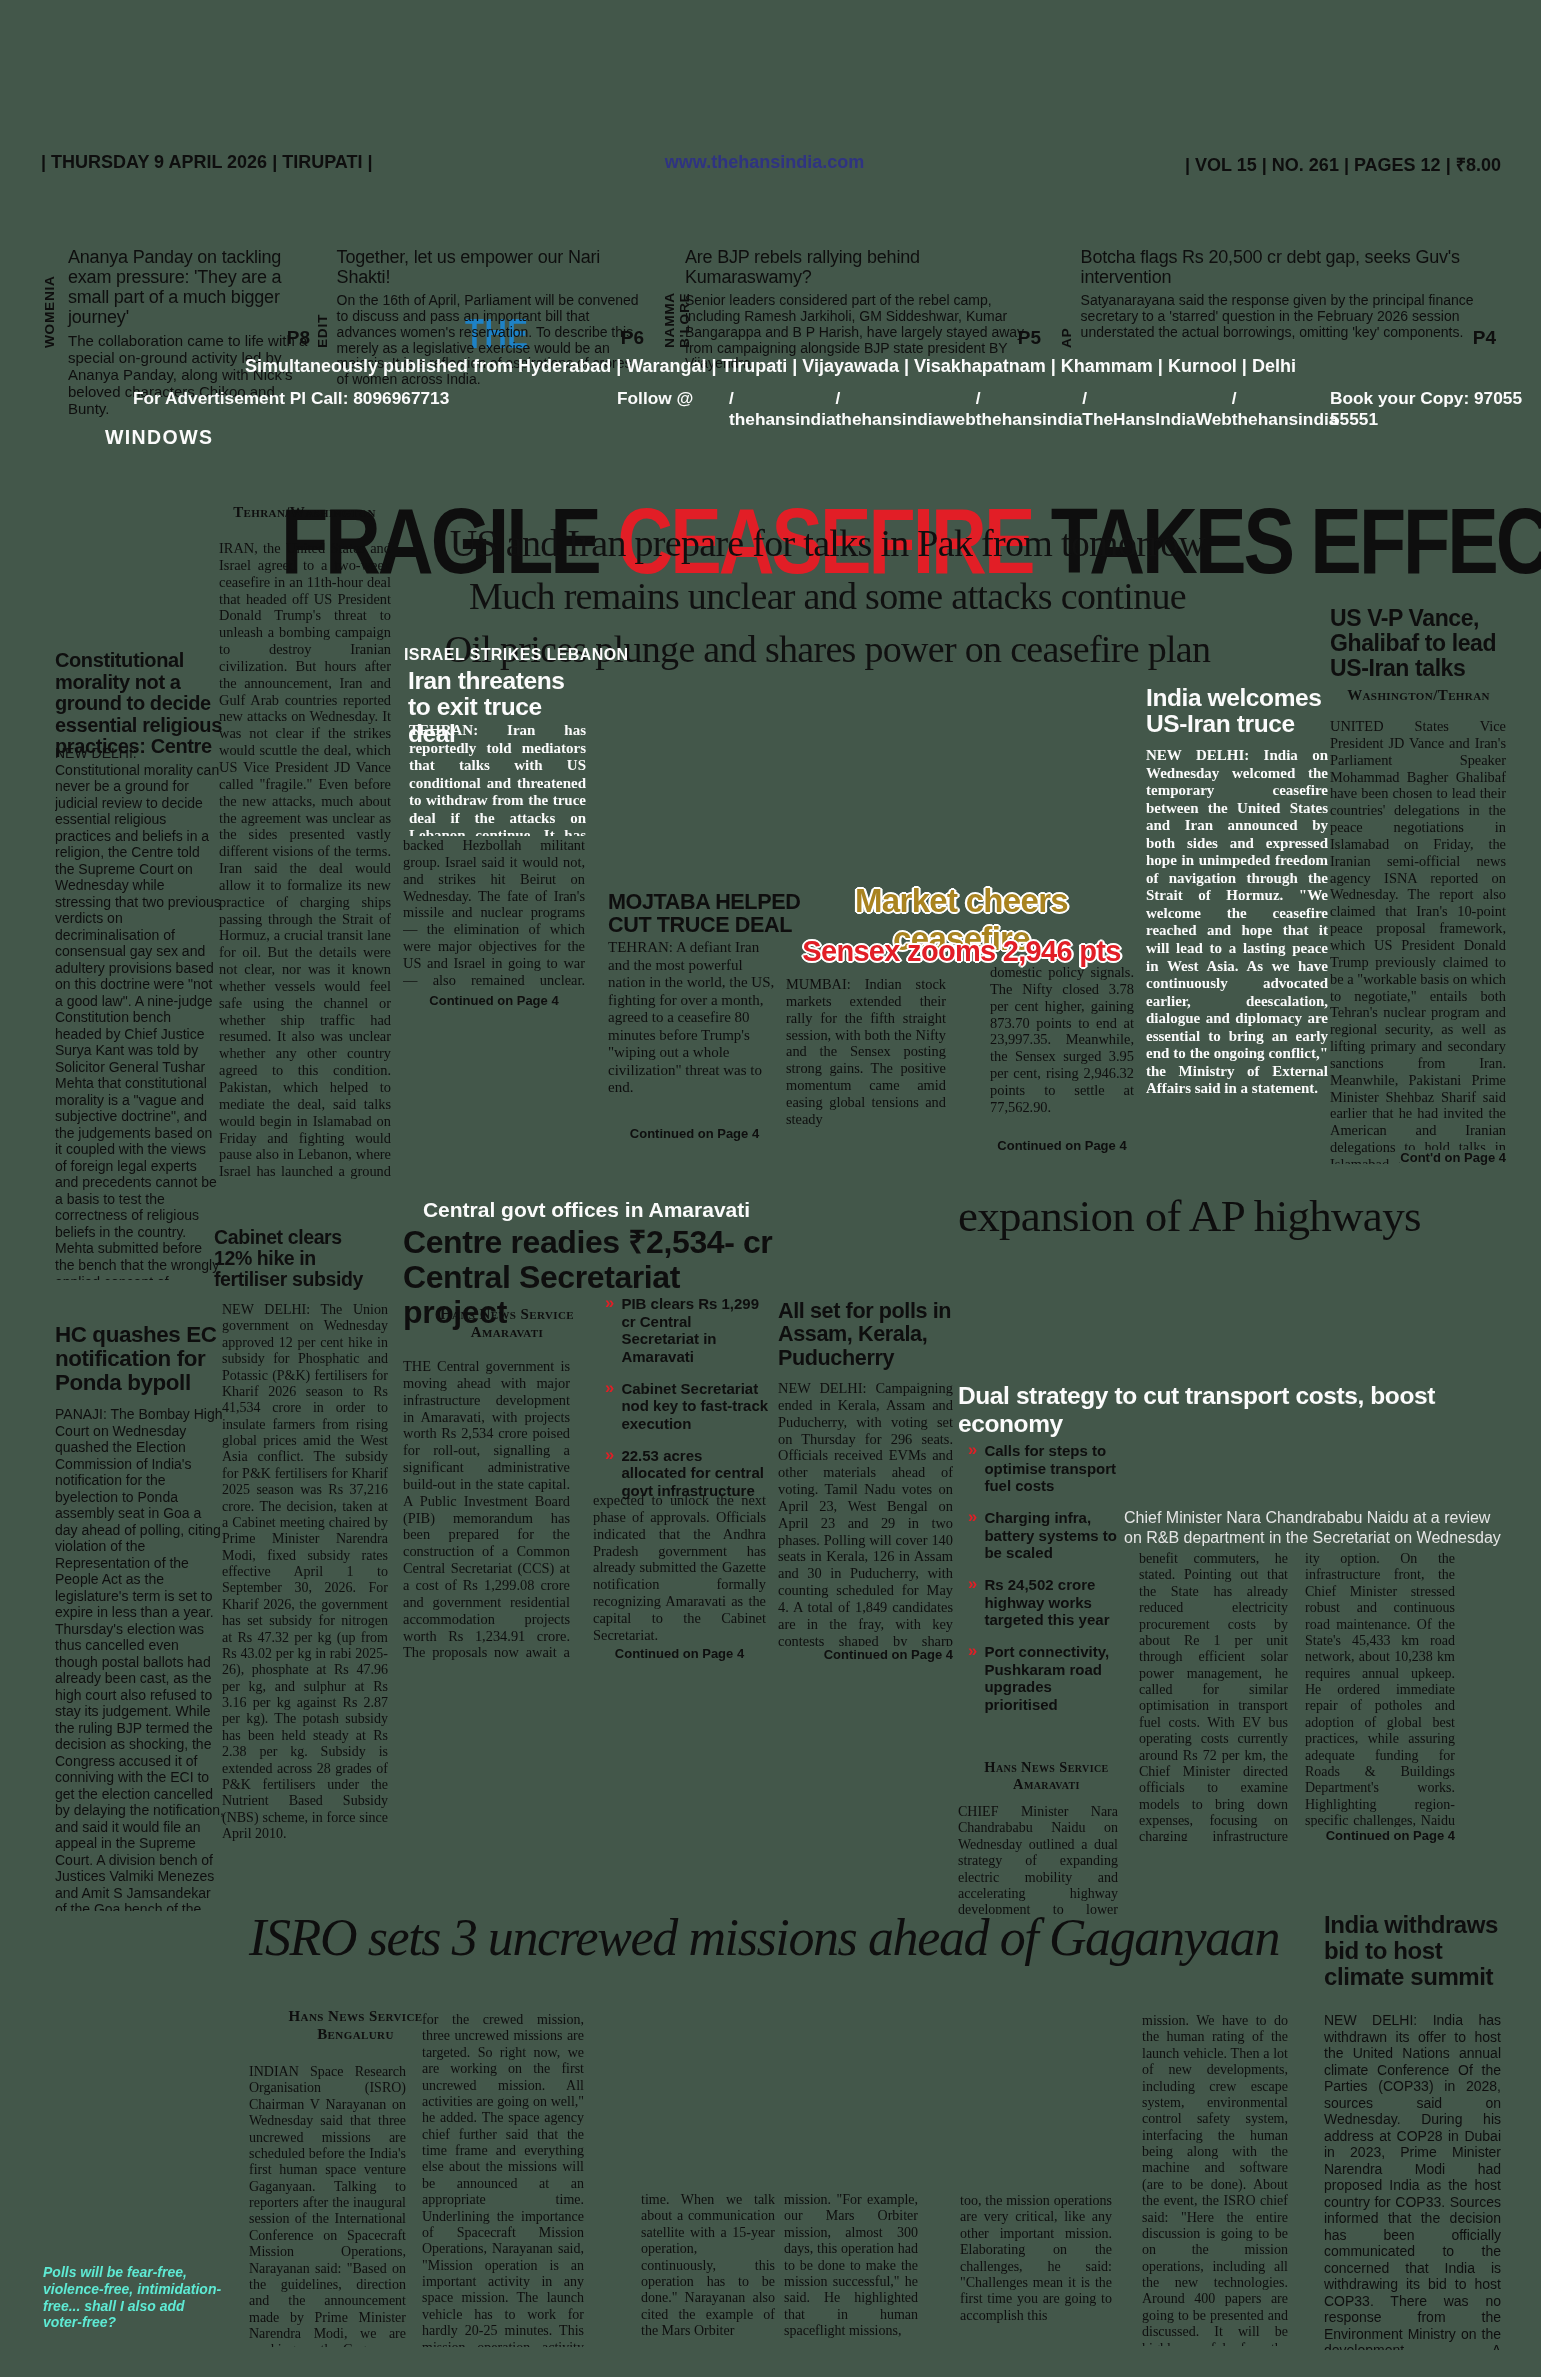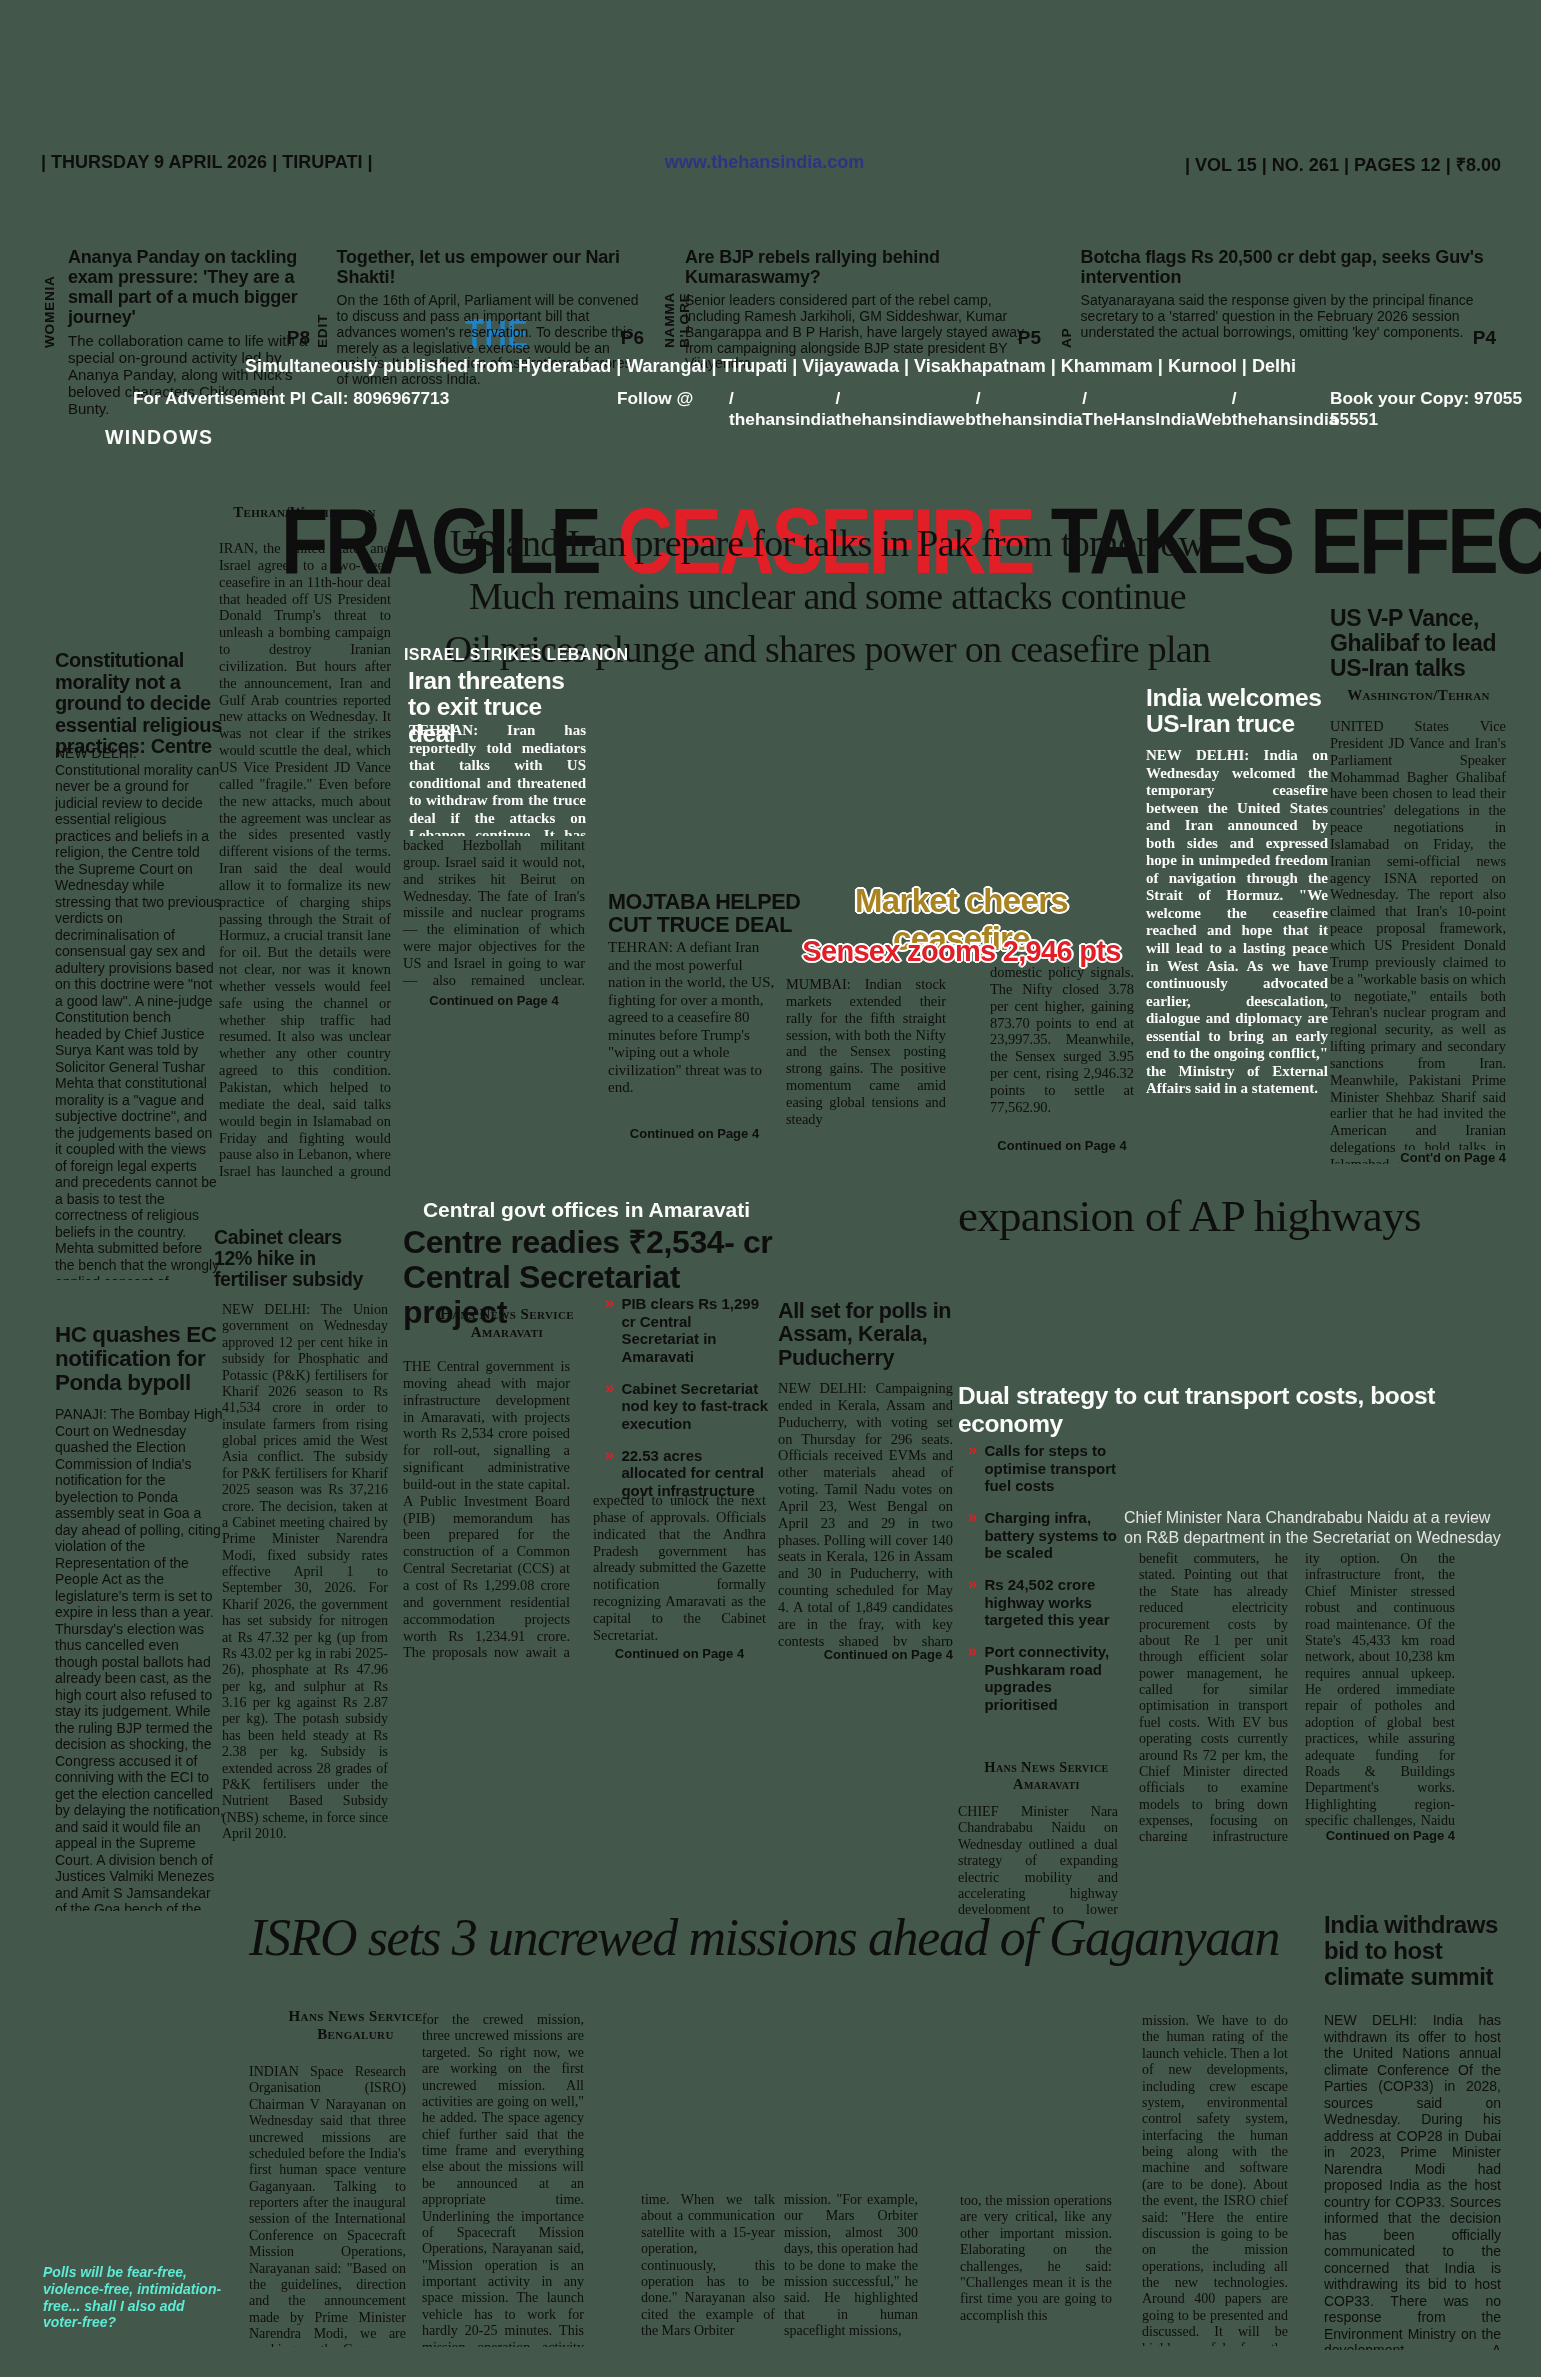--- a/index.html
+++ b/index.html
@@ -7,21 +7,21 @@
   .abs{position:absolute;}
   .sans{font-family:"Liberation Sans",sans-serif;}
   .serif{font-family:"Liberation Serif",serif;}
   .w{color:#fbfbfb;}
   .just{text-align:justify;}
   .bodycopy{font-family:"Liberation Serif",serif;font-size:14.4px;line-height:1.17;overflow:hidden;}
   .bodysans{font-family:"Liberation Sans",sans-serif;font-size:14px;line-height:1.18;overflow:hidden;}
   .headsans{font-family:"Liberation Sans",sans-serif;font-weight:bold;line-height:1.08;letter-spacing:-0.4px;}
   .byline{font-family:"Liberation Serif",serif;font-variant:small-caps;font-weight:bold;font-size:15px;text-align:center;letter-spacing:0.4px;line-height:1.2;}
   .kicker{writing-mode:vertical-rl;transform:rotate(180deg);font-weight:bold;font-size:13.7px;letter-spacing:0.7px;position:absolute;left:0;top:0;height:100%;}
-  .teaser-head{font-weight:bold;font-size:18px;line-height:1.12;letter-spacing:-0.2px;}
+  .teaser-head{font-weight:normal;font-size:18px;line-height:1.12;letter-spacing:-0.2px;}
   .teaser-body{font-size:15px;line-height:1.13;margin-top:5.8px;}
   .pageref{position:absolute;right:2.9px;bottom:-1.4px;font-weight:bold;font-size:19px;}
   .cont{font-family:"Liberation Sans",sans-serif;font-weight:bold;font-size:13px;text-align:center;margin-top:1.4px;}
   .outline{text-shadow:-2.2px 0 0 #fff,2.2px 0 0 #fff,0 -2.2px 0 #fff,0 2.2px 0 #fff,-1.4px -1.4px 0 #fff,1.4px 1.4px 0 #fff,-1.4px 1.4px 0 #fff,1.4px -1.4px 0 #fff;}
   .bullet{display:flex;gap:7.2px;margin-bottom:14.4px;}
   .bmark{color:#e21e26;font-weight:900;font-size:16.6px;line-height:1;}
   .btext{font-weight:bold;font-size:15px;line-height:1.17;}
   .deck{font-family:"Liberation Serif",serif;font-size:38px;line-height:1;text-align:center;margin-bottom:15px;letter-spacing:-0.7px;color:#101010;}
 </style>
 </head>

